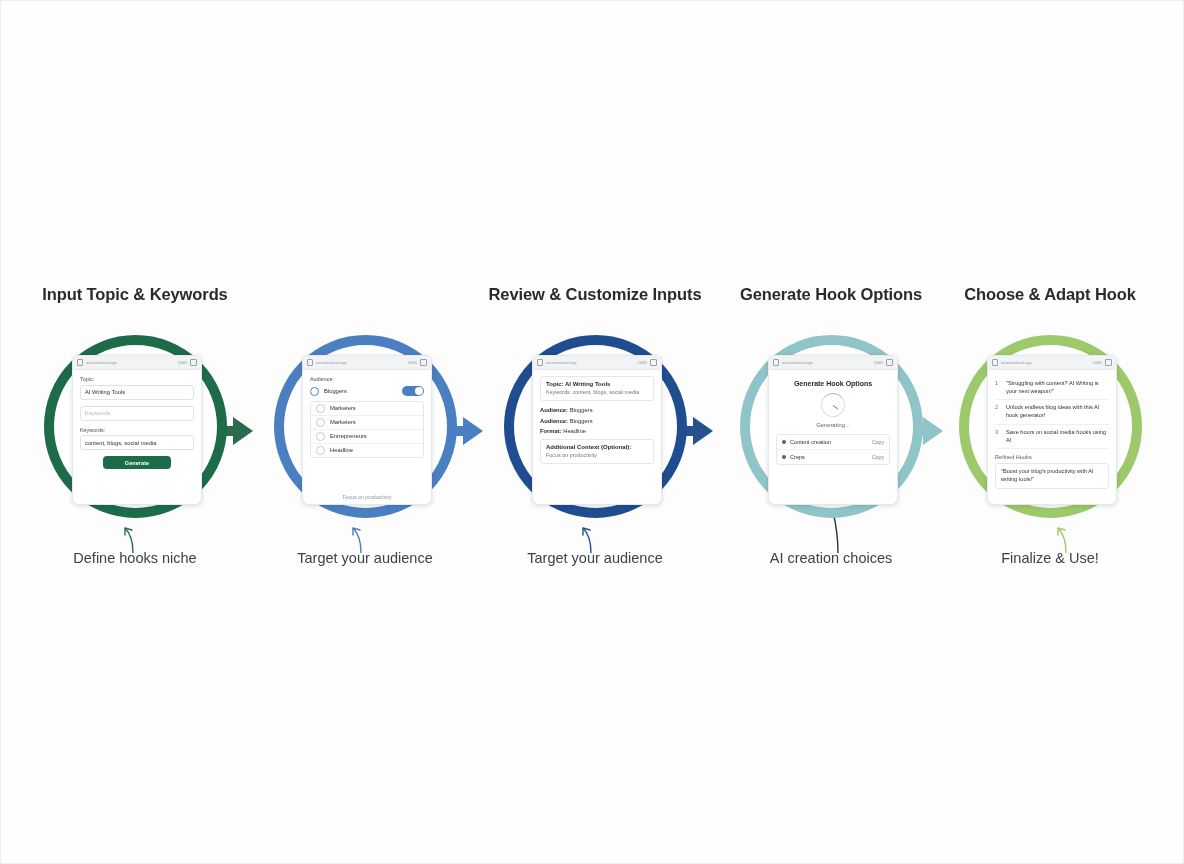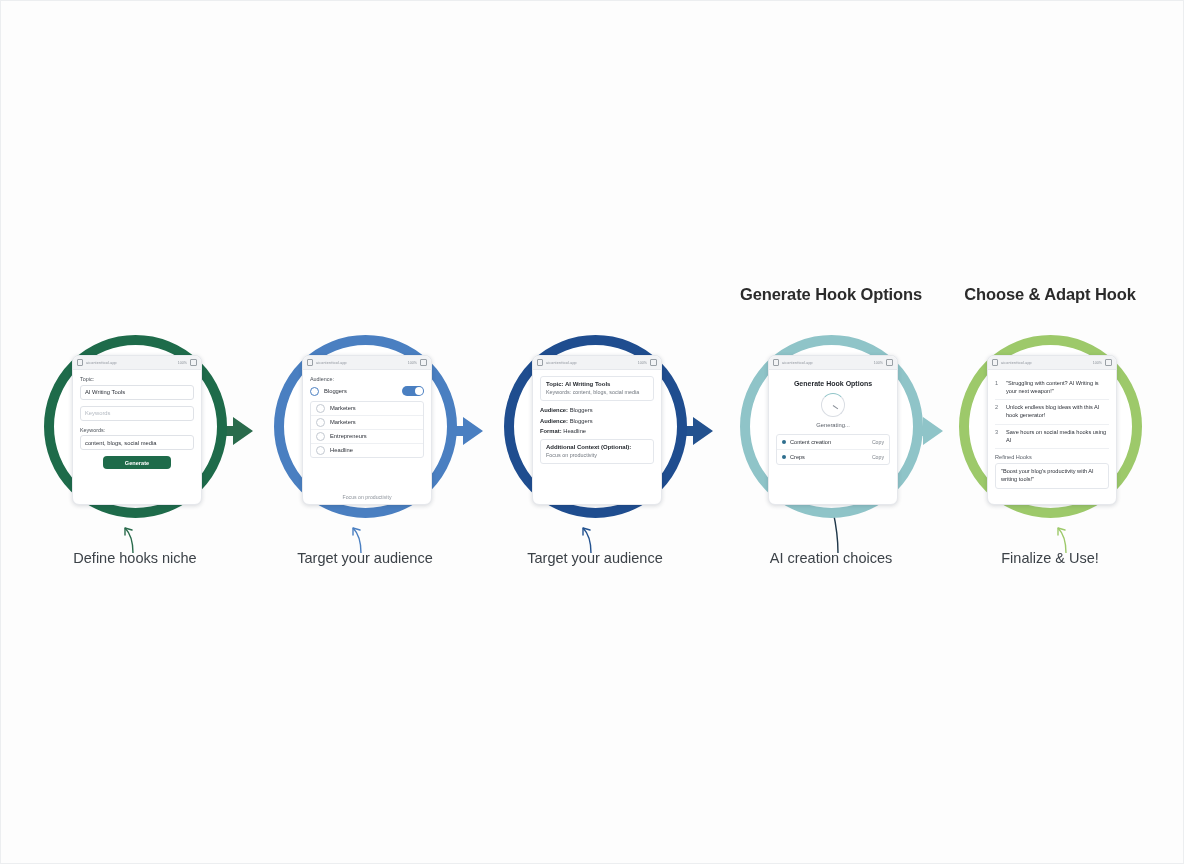--- a/index.html
+++ b/index.html
@@ -348,20 +348,21 @@
     </g>
     <g fill="none" stroke="#9dc96a" stroke-width="1.4">
       <path d="M1066 268 C 1066 255, 1063 248, 1058 243"></path>
       <path d="M1058 243 l 7 2 M1058 243 l 0 7" stroke-linecap="round"></path>
     </g>
   </svg>
 
   <div class="steps">
 
     <div class="step" style="left:20px">
+      <div class="step-title">Input Topic &amp; Keywords</div>
       <div class="circle-wrap">
         <div class="ring" style="border-color:#1e6b4a"></div>
         <div class="phone">
           <div class="chrome">
             <span class="lock"></span>
             <span class="url">aicontenttool.app</span>
             <span class="rt">100%</span>
             <span class="sq"></span>
           </div>
           <div class="screen blur">
@@ -415,20 +416,21 @@
               </div>
             </div>
             <div class="foot-note">Focus on productivity</div>
           </div>
         </div>
       </div>
       <div class="caption">Target your audience</div>
     </div>
 
     <div class="step" style="left:480px">
+      <div class="step-title">Review &amp; Customize Inputs</div>
       <div class="circle-wrap">
         <div class="ring" style="border-color:#1f4d8f"></div>
         <div class="phone">
           <div class="chrome">
             <span class="lock"></span>
             <span class="url">aicontenttool.app</span>
             <span class="rt">100%</span>
             <span class="sq"></span>
           </div>
           <div class="screen blur">

